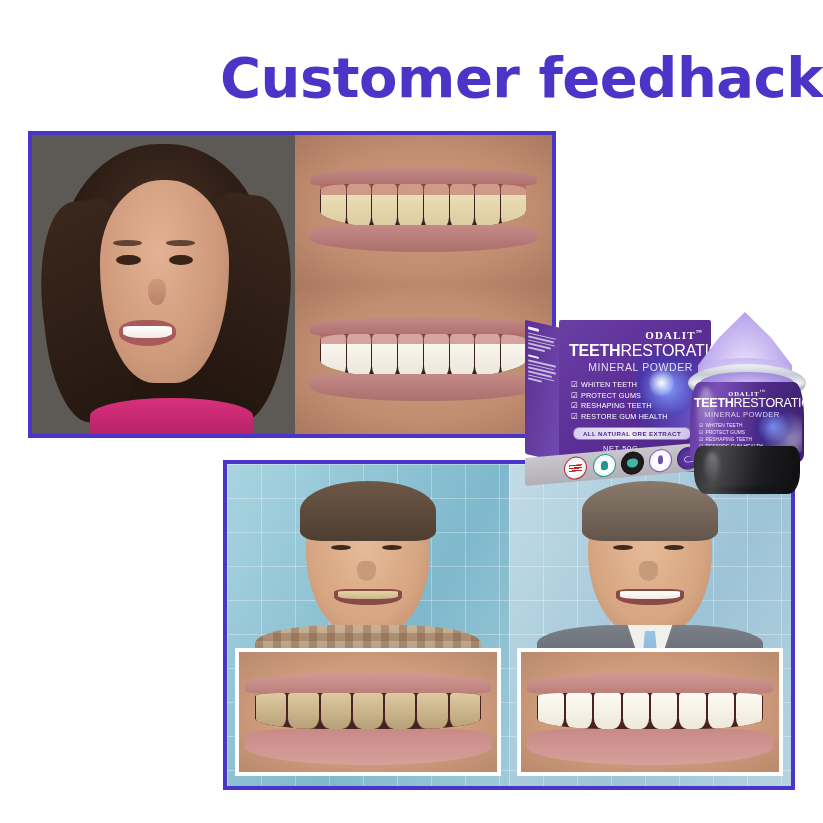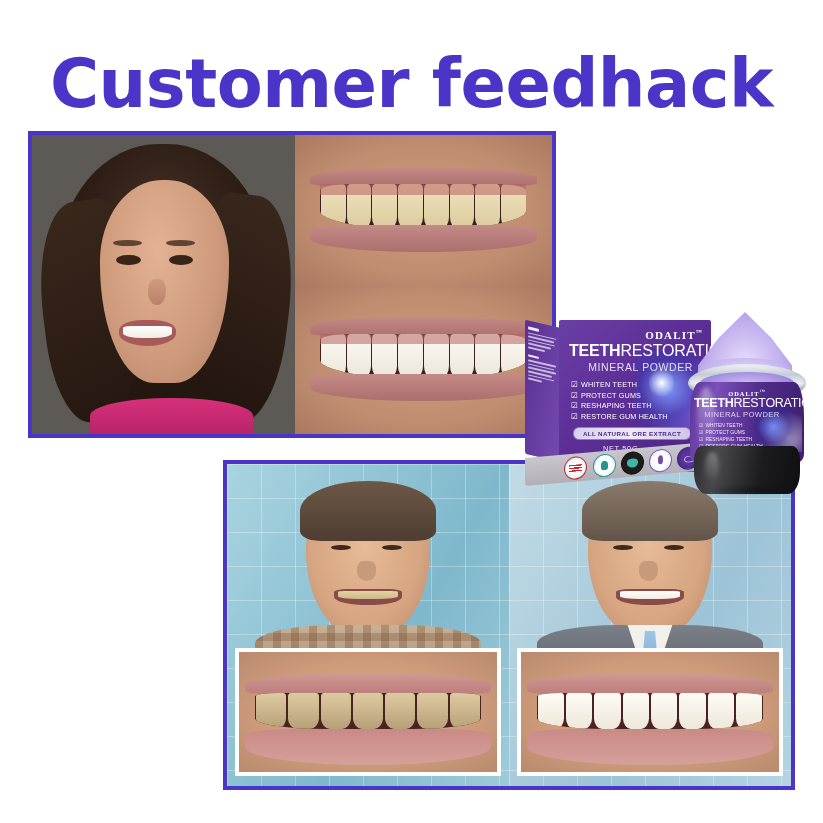--- a/index.html
+++ b/index.html
@@ -14,22 +14,22 @@
     overflow: hidden;
     font-family: "Liberation Sans", sans-serif;
   }
 
   
   .page-title {
     position: absolute;
     left: 0;
     top: 45px;
     width: 823px;
-    text-align: center;
-    font-size: 67px;
+    text-align: right;
+    font-size: 56px;
     font-weight: bold;
     letter-spacing: -0.5px;
     color: #4A35C8;
     font-family: "DejaVu Sans", sans-serif;
     white-space: nowrap;
   }
 
   
   .panel {
     position: absolute;

